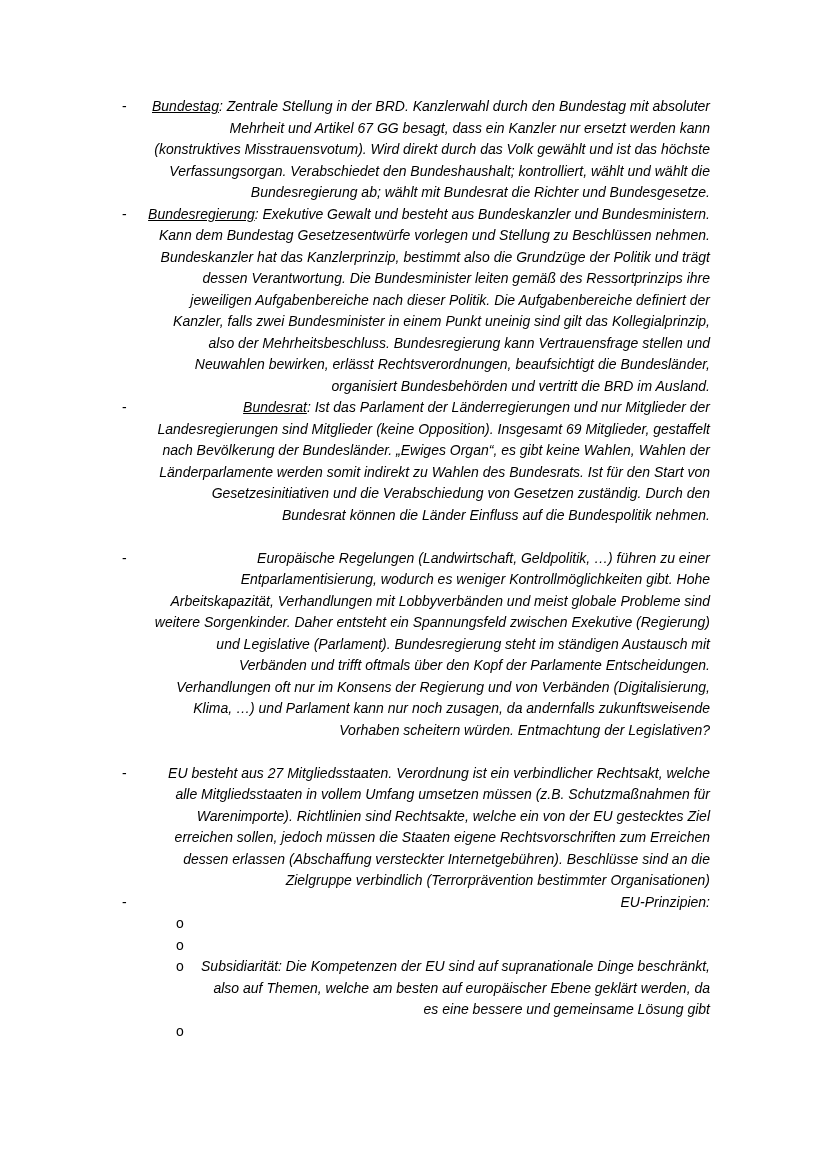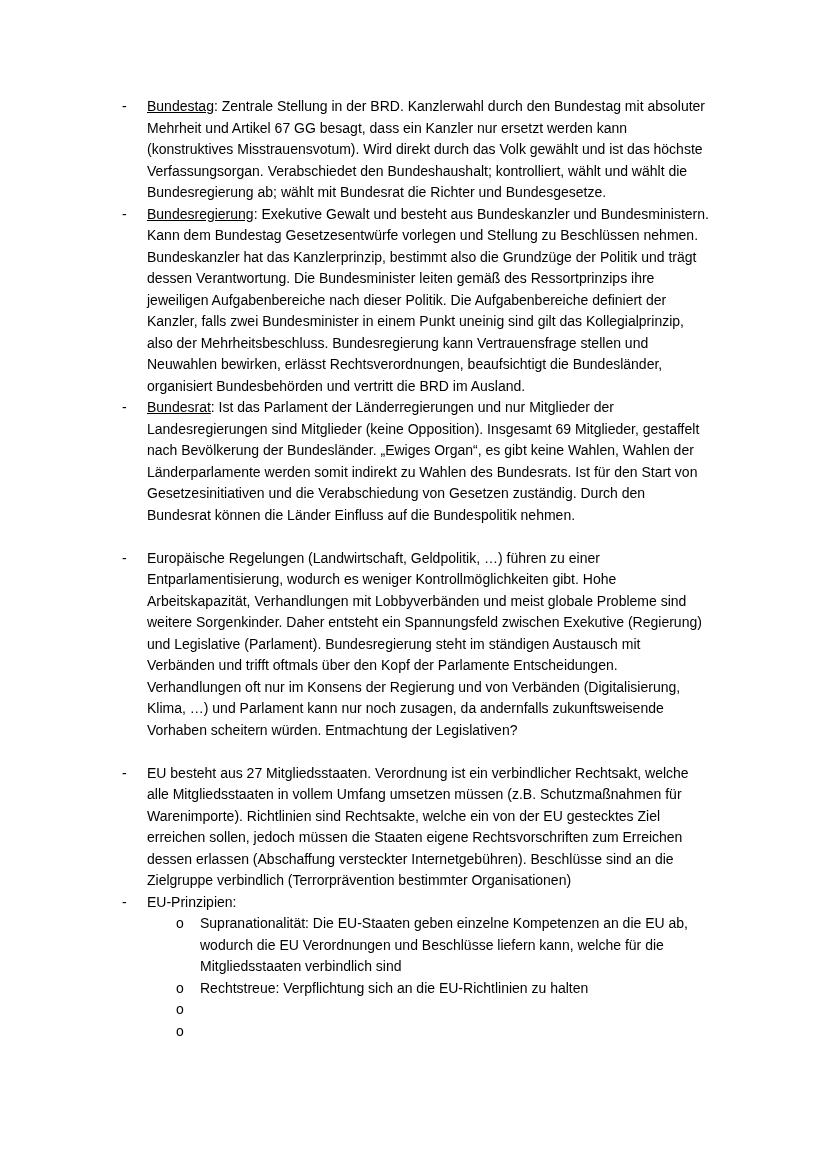--- a/index.html
+++ b/index.html
@@ -32,21 +32,22 @@
     user-select: none;
   }
   .row.sub {
     padding-left: 54px;
   }
   .row.sub .marker {
     flex: 0 0 24px;
   }
   .text {
     flex: 1 1 auto;
-    text-align: left;
+    text-align: right;
+    font-style: italic;
   }
   .lead {
     text-decoration: underline;
   }
   .spacer {
     height: 21.5px;
   }
 </style>
 </head>
 <body>
@@ -74,26 +75,25 @@
       <div class="row">
         <span class="marker">-</span>
         <span class="text"><span>EU besteht aus 27 Mitgliedsstaaten. Verordnung ist ein verbindlicher Rechtsakt, welche alle Mitgliedsstaaten in vollem Umfang umsetzen müssen (z.B. Schutzmaßnahmen für Warenimporte). Richtlinien sind Rechtsakte, welche ein von der EU gestecktes Ziel erreichen sollen, jedoch müssen die Staaten eigene Rechtsvorschriften zum Erreichen dessen erlassen (Abschaffung versteckter Internetgebühren). Beschlüsse sind an die Zielgruppe verbindlich (Terrorprävention bestimmter Organisationen)</span></span>
       </div>
       <div class="row">
         <span class="marker">-</span>
         <span class="text"><span>EU-Prinzipien:</span></span>
       </div>
       <div class="row sub">
         <span class="marker">o</span>
-        <span class="text"><span>Supranationalität: Die EU-Staaten geben einzelne Kompetenzen an die EU ab, wodurch die EU Verordnungen und Beschlüsse liefern kann, welche für die Mitgliedsstaaten verbindlich sind</span></span>
       </div>
       <div class="row sub">
         <span class="marker">o</span>
-        <span class="text"><span>Rechtstreue: Verpflichtung sich an die EU-Richtlinien zu halten</span></span>
       </div>
       <div class="row sub">
         <span class="marker">o</span>
+        <span class="text"><span>Subsidiarität: Die Kompetenzen der EU sind auf supranationale Dinge beschränkt, also auf Themen, welche am besten auf europäischer Ebene geklärt werden, da es eine bessere und gemeinsame Lösung gibt</span></span>
       </div>
       <div class="row sub">
         <span class="marker">o</span>
       </div>
     </div>
 </div>
 
 </body></html>

